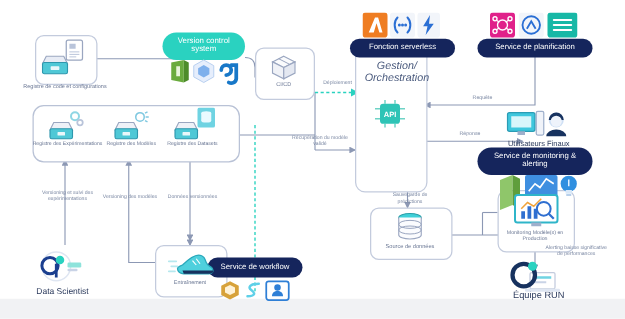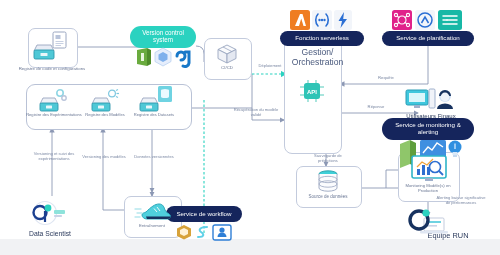--- a/index.html
+++ b/index.html
@@ -270,21 +270,21 @@
         <circle cx="7.5" cy="10" r="1.2" fill="#2b6fd4"></circle>
         <circle cx="10" cy="10" r="1.2" fill="#2b6fd4"></circle>
         <circle cx="12.5" cy="10" r="1.2" fill="#2b6fd4"></circle>
       </g>
       <g transform="translate(44,0)">
         <rect x="0" y="0" width="18" height="20" rx="2.5" fill="#f2f5fa"></rect>
         <path d="M10,2 L4.5,11 L8,11 L6.5,18 L13,9 L9.2,9 Z" fill="#2b6fd4"></path>
       </g>
     </svg>
   </div>
-  <div class="title-big" style="left:284px;top:48px;width:67px;font-size:8.6px;">Gestion/ Orchestration</div>
+  <div class="title-big" style="left:284px;top:48px;width:67px;font-size:8.6px;font-style:italic;">Gestion/ Orchestration</div>
 
   <div class="ico" style="left:299px;top:79px;">
     <svg width="26" height="24" viewBox="0 0 26 24">
       <g stroke="#6fd3c6" stroke-width="1.2">
         <line x1="1" y1="8" x2="5" y2="8"></line>
           <line x1="1" y1="16" x2="5" y2="16"></line>
         <line x1="21" y1="8" x2="25" y2="8"></line>
           <line x1="21" y1="16" x2="25" y2="16"></line>
         <line x1="9" y1="1" x2="9" y2="4"></line>
           <line x1="17" y1="1" x2="17" y2="4"></line>
@@ -399,15 +399,15 @@
   <div class="ico" style="left:406px;top:208px;">
     <svg width="46" height="28" viewBox="0 0 46 28">
       <rect x="18" y="10" width="20" height="13" rx="1.2" fill="#fff" stroke="#c3cbdd" stroke-width="1"></rect>
       <rect x="21" y="13" width="14" height="2" fill="#6fd3e2"></rect>
       <rect x="21" y="17" width="10" height="1.6" fill="#c9d3e6"></rect>
       <rect x="14" y="23" width="28" height="2.4" rx="1" fill="#dfe6f2"></rect>
       <circle cx="13" cy="12" r="9" fill="none" stroke="#17325f" stroke-width="3.4"></circle>
       <circle cx="20" cy="5" r="3.6" fill="#2ad2c0"></circle>
     </svg>
   </div>
-  <div class="name" style="left:410px;top:232px;width:76px;font-size:7.4px;">Équipe RUN</div>
+  <div class="name" style="left:393px;top:232px;width:76px;font-size:7.4px;">Équipe RUN</div>
 
 </div>
 
 </body></html>

